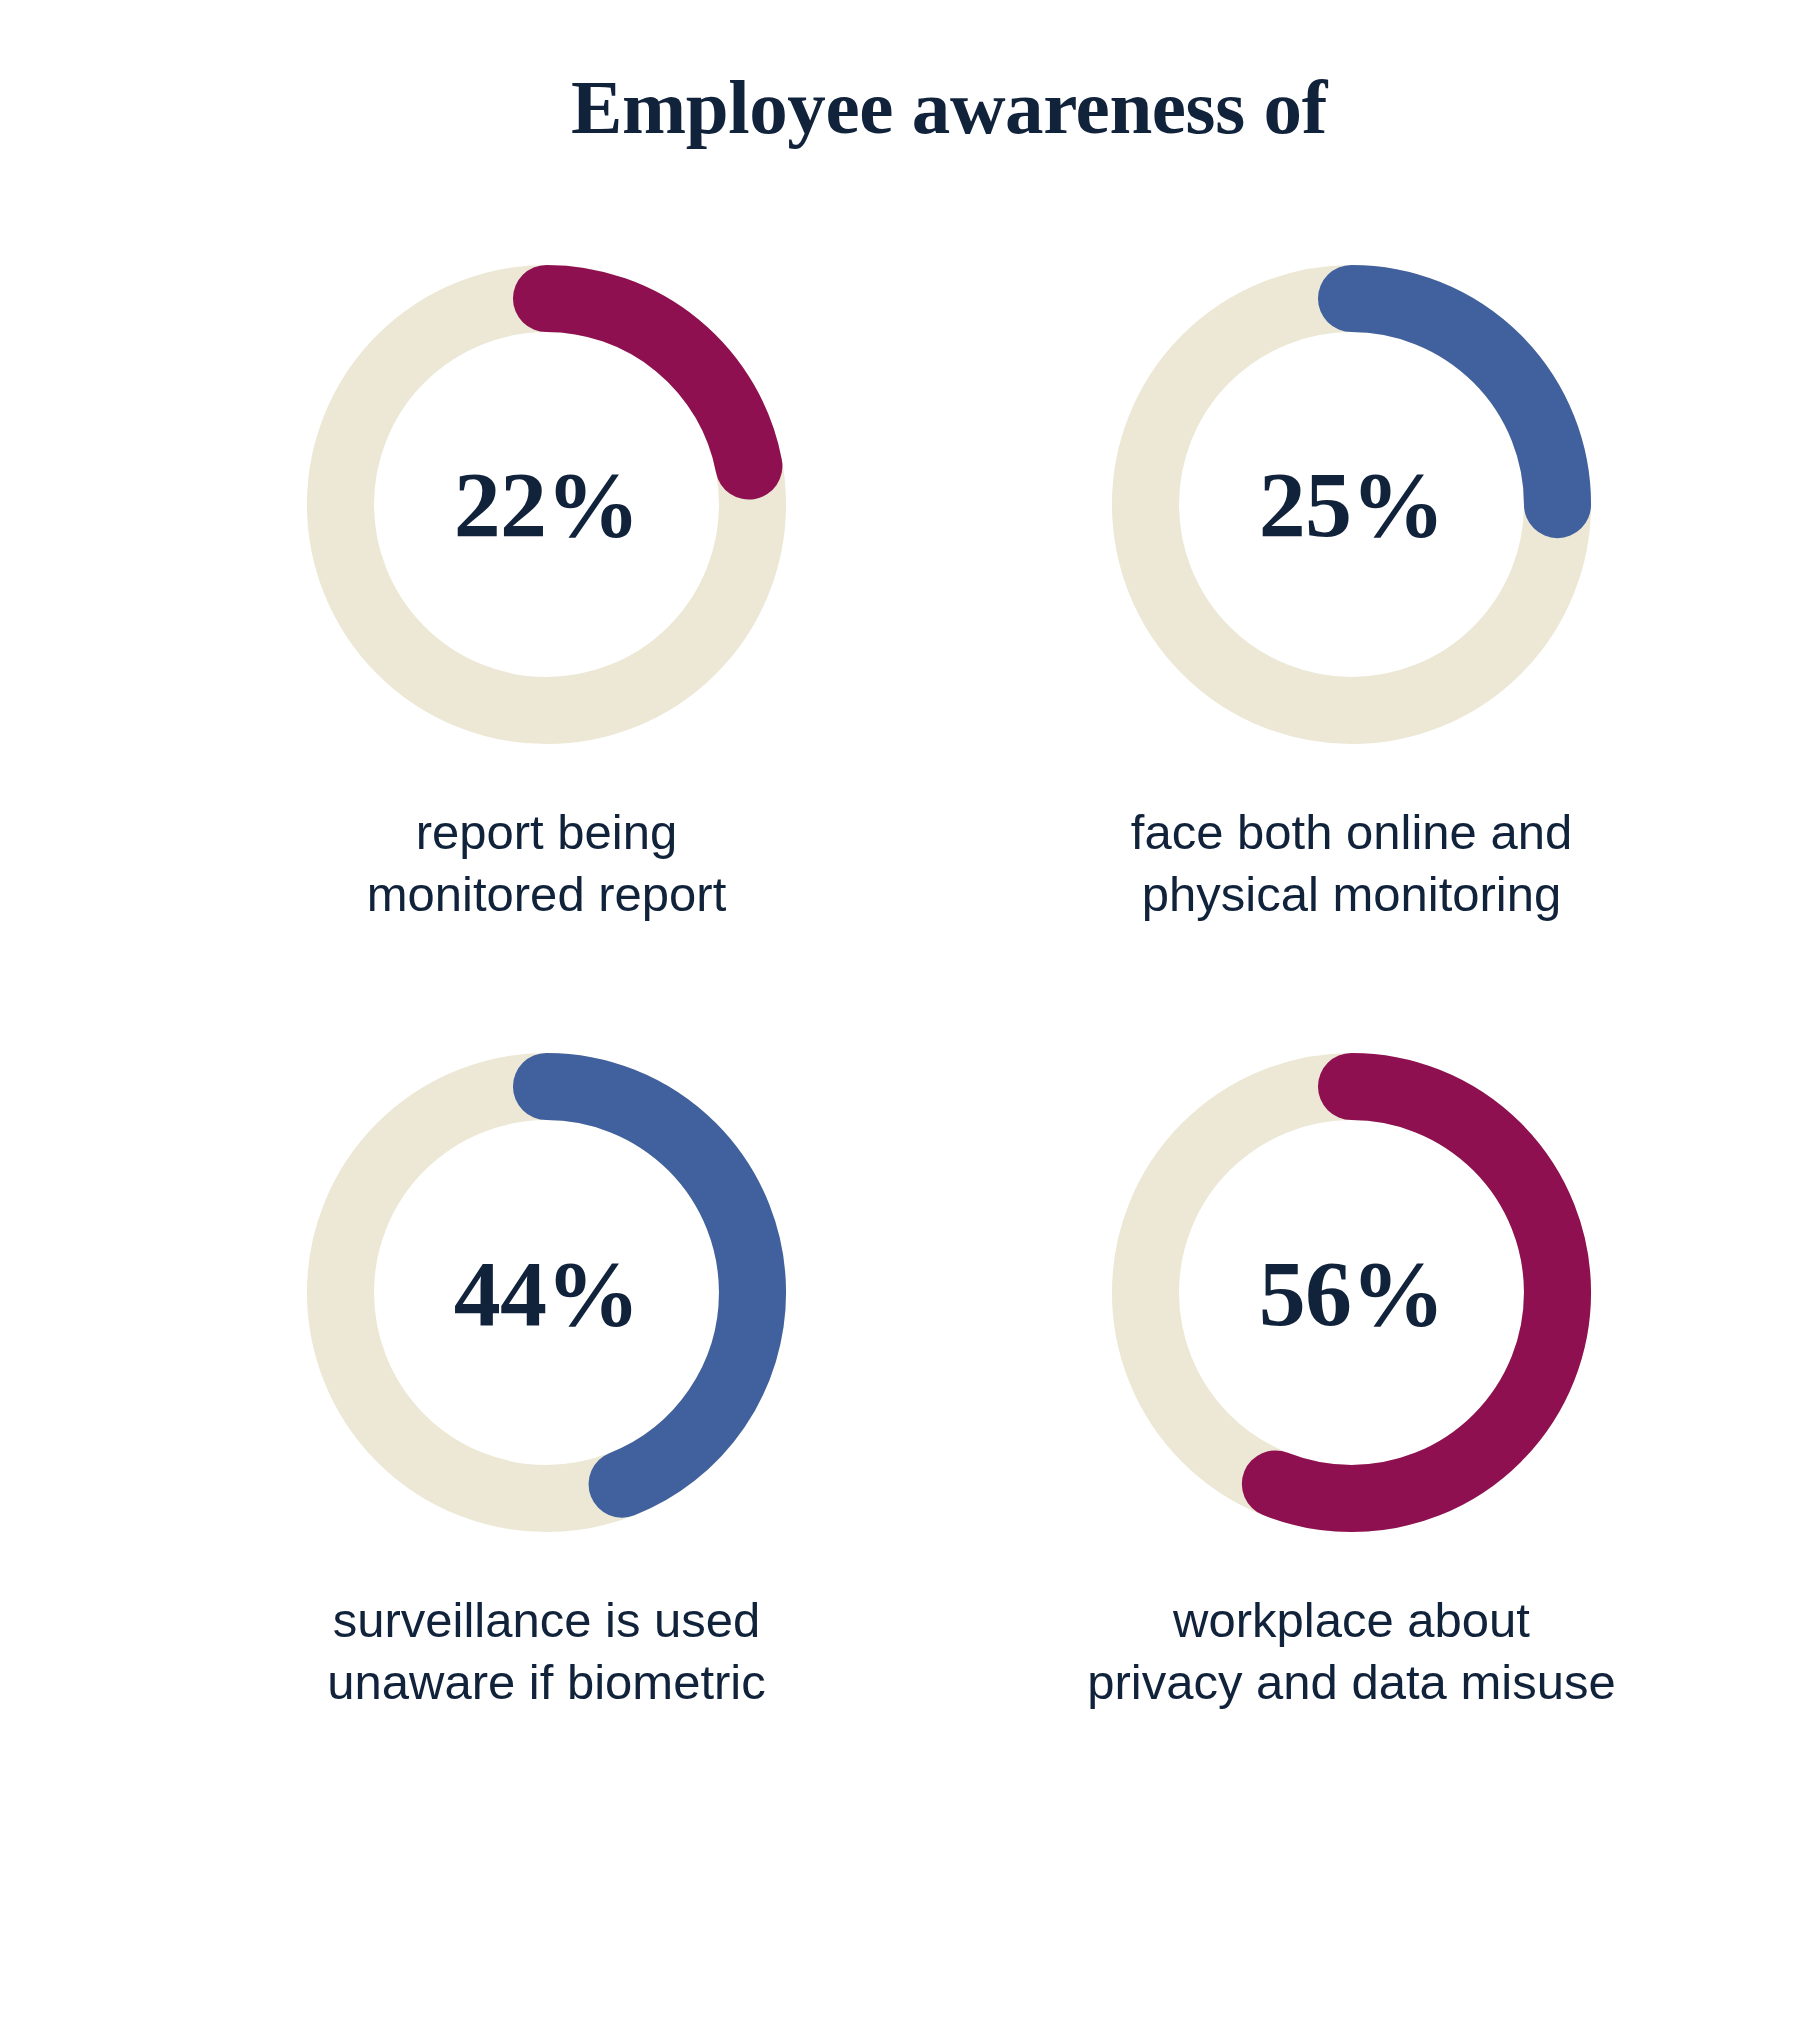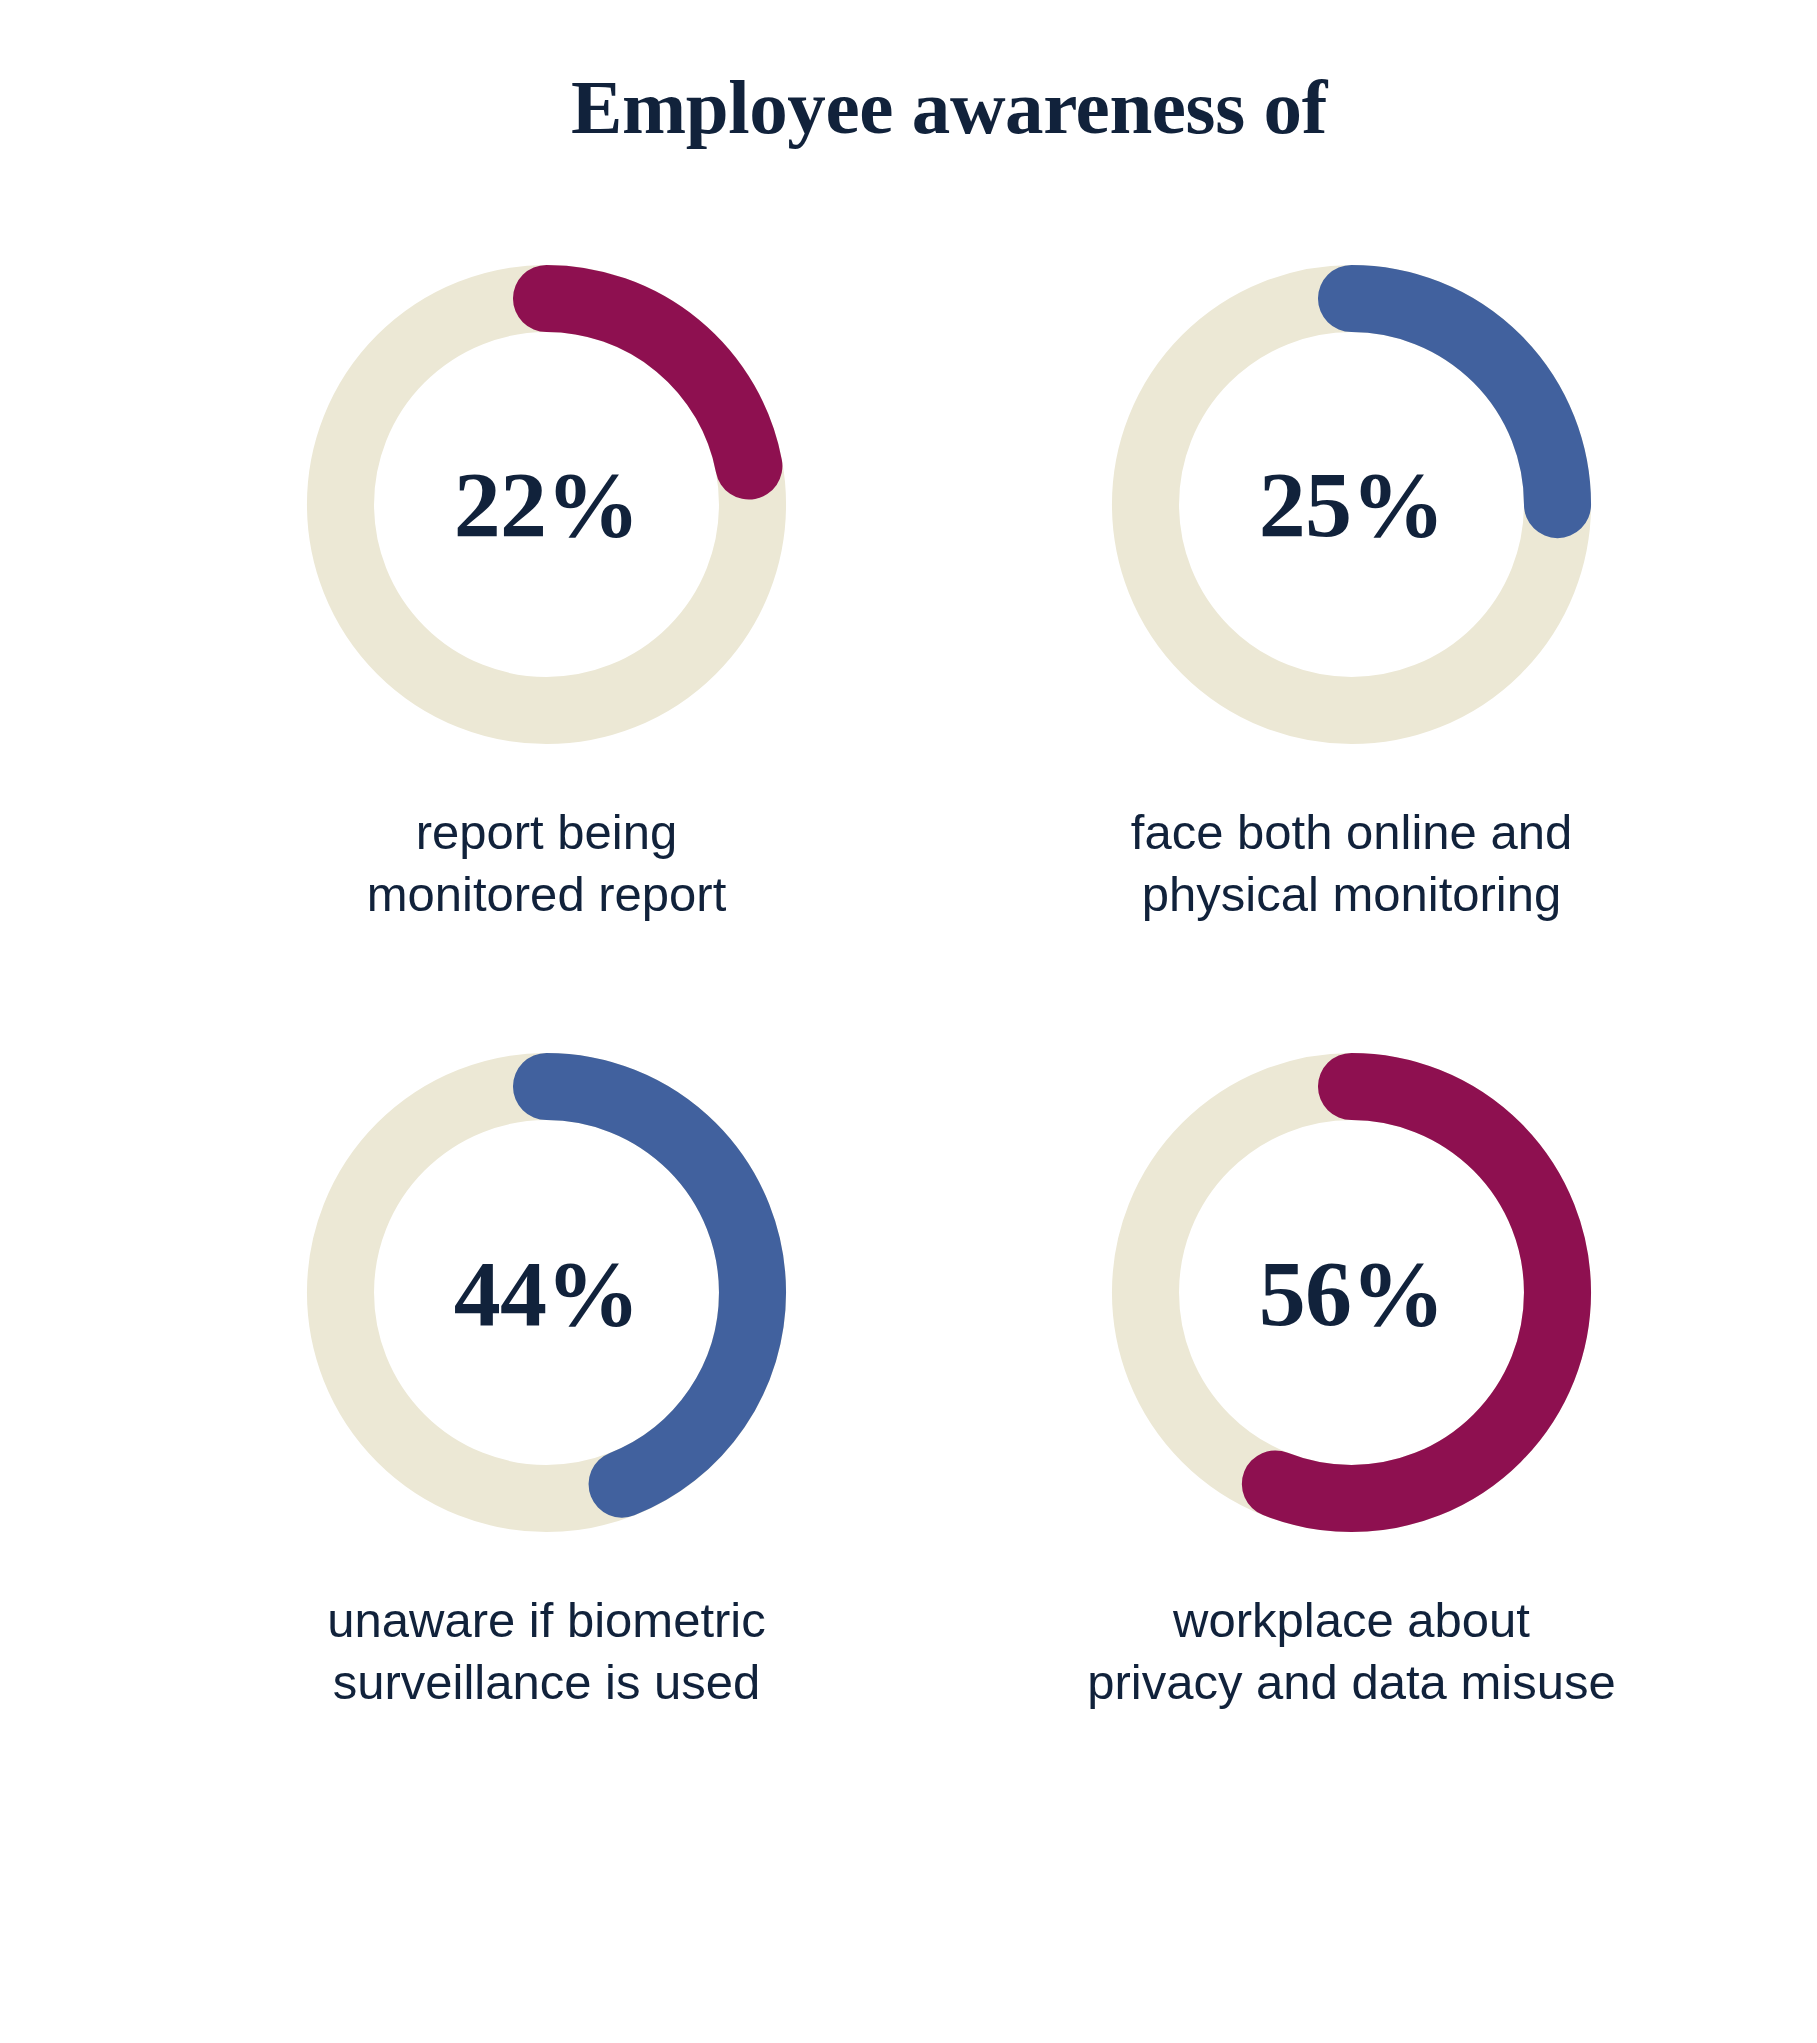--- a/index.html
+++ b/index.html
@@ -127,22 +127,22 @@
 
     <div class="cell">
       <div class="donut-wrap">
         <svg viewBox="0 0 660 660">
           <circle cx="330" cy="330" r="258" fill="none" stroke="#ece8d5" stroke-width="84"></circle>
           <circle class="arc" cx="330" cy="330" r="258" fill="none" stroke="#41619e" stroke-width="84" stroke-linecap="round" stroke-dasharray="713.2671960710267 917.7946131813067"></circle>
         </svg>
         <div class="donut-value">44%</div>
       </div>
       <div class="caption">
+        <span class="line">surveillance is used</span>
         <span class="line">unaware if biometric</span>
-        <span class="line">surveillance is used</span>
       </div>
     </div>
 
     <div class="cell">
       <div class="donut-wrap">
         <svg viewBox="0 0 660 660">
           <circle cx="330" cy="330" r="258" fill="none" stroke="#ece8d5" stroke-width="84"></circle>
           <circle class="arc" cx="330" cy="330" r="258" fill="none" stroke="#8e1050" stroke-width="84" stroke-linecap="round" stroke-dasharray="907.7946131813067 723.2671960710265"></circle>
         </svg>
         <div class="donut-value">56%</div>

